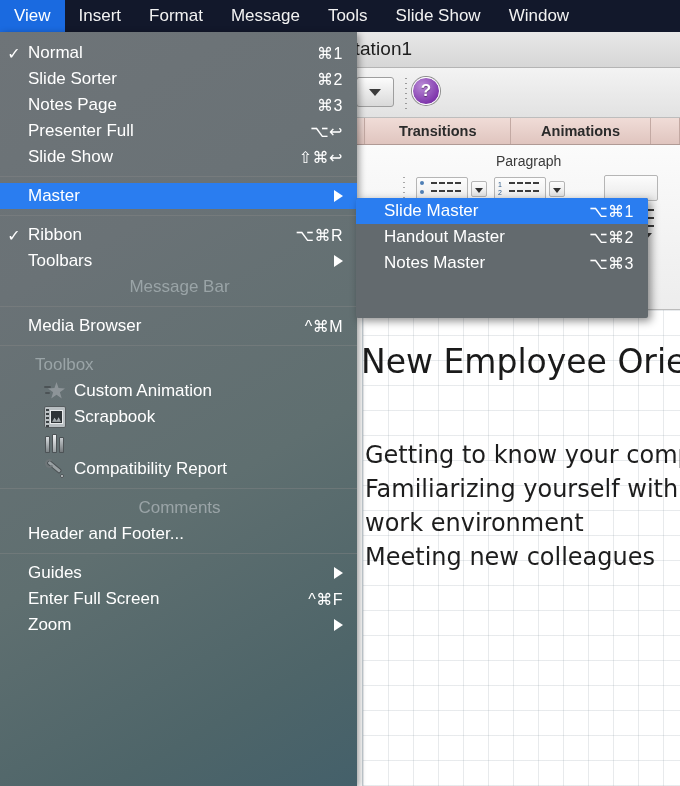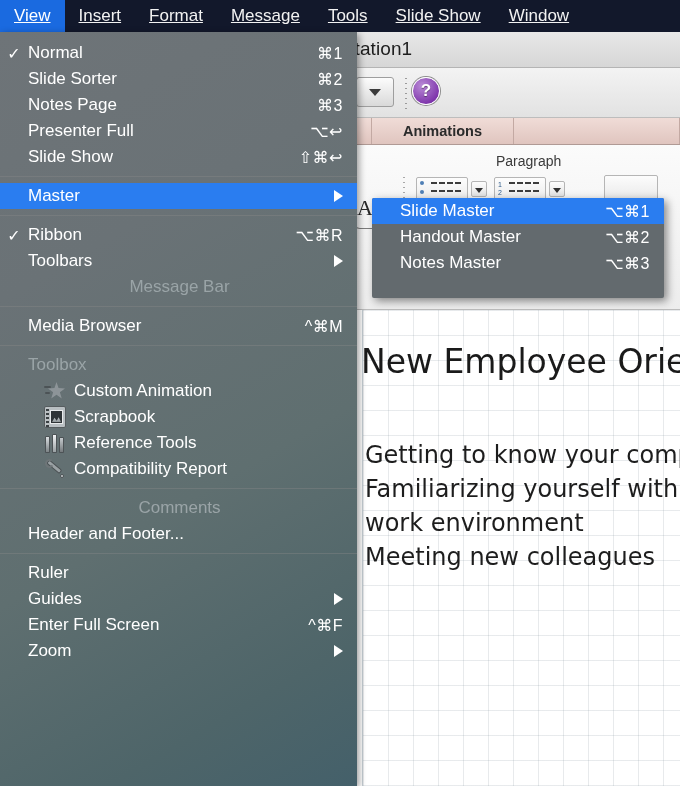--- a/index.html
+++ b/index.html
@@ -190,21 +190,21 @@
   .slide-body p.wrap { white-space: normal; }
 
   
   #menubar {
     position: absolute; left: 0; top: 0; width: 680px; height: 32px;
     background: #12182b;
     display: flex; align-items: stretch;
   }
   .menubar-item {
     display: flex; align-items: center; padding: 8px 14px;
-    font-size: 17px; color: #f2f2f2; white-space: nowrap; text-decoration: underline;
+    font-size: 17px; color: #f2f2f2; white-space: nowrap;
   }
   .menubar-item.active { background: #1a6ae0; color: #ffffff; }
 
   
   #view-menu {
     position: absolute; left: 0; top: 32px; width: 357px; height: 754px;
     background: linear-gradient(150deg, #6e7478 0%, #6a7276 28%, #5f6f70 60%, #4e6569 85%, #44606a 100%);
     box-shadow: 2px 2px 7px rgba(0,0,0,.4);
     overflow: hidden;
   }
@@ -222,21 +222,21 @@
     white-space: nowrap; padding-left: 12px;
   }
   .mi .submenu-arrow {
     flex: none; width: 0; height: 0; margin-left: 10px;
     border-top: 6px solid transparent; border-bottom: 6px solid transparent;
     border-left: 9px solid #ffffff;
   }
   .mi.highlight { background: #2a7df0; }
   .mi.disabled { color: #9aa4a7; text-align: center; }
   .mi.disabled .label { color: #9aa4a7; }
-  .mi.section-header { color: #9aa4a7; }
+  .mi.section-header { color: #9aa4a7; padding-left: 7px; }
   .mi .icon-box {
     width: 22px; height: 22px; margin-left: 44px; margin-right: 8px;
     flex: none; position: relative;
   }
   .separator {
     height: 1px; margin: 6px 0; background: rgba(255,255,255,.26);
     border-bottom: 1px solid rgba(0,0,0,.18);
   }
 
   
@@ -289,21 +289,21 @@
     border-right-color: transparent;
     transform: rotate(-10deg);
   }
   .ic-wrench .dot {
     position:absolute; right:2px; bottom:2px; width:4px; height:4px;
     background:#d5d9db; border:1px solid #4a5053; border-radius:50%;
   }
 
   
   #master-submenu {
-    position: absolute; left: 372px; top: 198px; width: 292px; height: 100px;
+    position: absolute; left: 356px; top: 198px; width: 292px; height: 120px;
     background: #636a6e;
     border-radius: 2px;
     box-shadow: 3px 3px 8px rgba(0,0,0,.45);
     overflow: hidden;
   }
   .smi {
     height: 26px; display: flex; align-items: center;
     padding: 0 14px 0 28px; font-size: 17px; color: #ffffff;
   }
   .smi.highlight { background: #2a7df0; }
@@ -327,20 +327,21 @@
     <div class="ppt-toolbar">
       <div class="tb-dropdown">
         <span class="caret"></span>
       </div>
       <div class="tb-dotsep"></div>
       <div class="tb-help">?</div>
     </div>
 
     <div class="ppt-ribbon-tabs">
       <div class="ribbon-tab spacer-left"></div>
+      <div class="ribbon-tab t-transitions">Transitions</div>
       <div class="ribbon-tab t-animations">Animations</div>
       <div class="ribbon-tab t-rest"></div>
     </div>
 
     <div class="ppt-ribbon-body">
       <div class="group-label">Paragraph</div>
 
       <div class="ribbon-ab">Ab</div>
 
       <div class="ribbon-dotsep" style="left:403px;"></div>
@@ -504,21 +505,20 @@
       <span class="label">Scrapbook</span>
     </div>
     <div class="mi">
       <span class="icon-box">
         <span class="ic-ref">
             <i class="b1"></i>
             <i class="b2"></i>
             <i class="b3"></i>
           </span>
       </span>
-      <span class="label">Reference Tools</span>
     </div>
     <div class="mi">
       <span class="icon-box">
         <span class="ic-wrench">
             <span class="h"></span>
             <span class="head"></span>
             <span class="dot"></span>
           </span>
       </span>
       <span class="label">Compatibility Report</span>
@@ -534,25 +534,20 @@
     <div class="mi">
       <span class="check"></span>
       <span class="label">Header and Footer...</span>
       <span class="shortcut"></span>
     </div>
 
     <div class="separator"></div>
 
     <div class="mi">
       <span class="check"></span>
-      <span class="label">Ruler</span>
-      <span class="shortcut"></span>
-    </div>
-    <div class="mi">
-      <span class="check"></span>
       <span class="label">Guides</span>
       <span class="submenu-arrow"></span>
     </div>
     <div class="mi">
       <span class="check"></span>
       <span class="label">Enter Full Screen</span>
       <span class="shortcut">^⌘F</span>
     </div>
     <div class="mi">
       <span class="check"></span>

